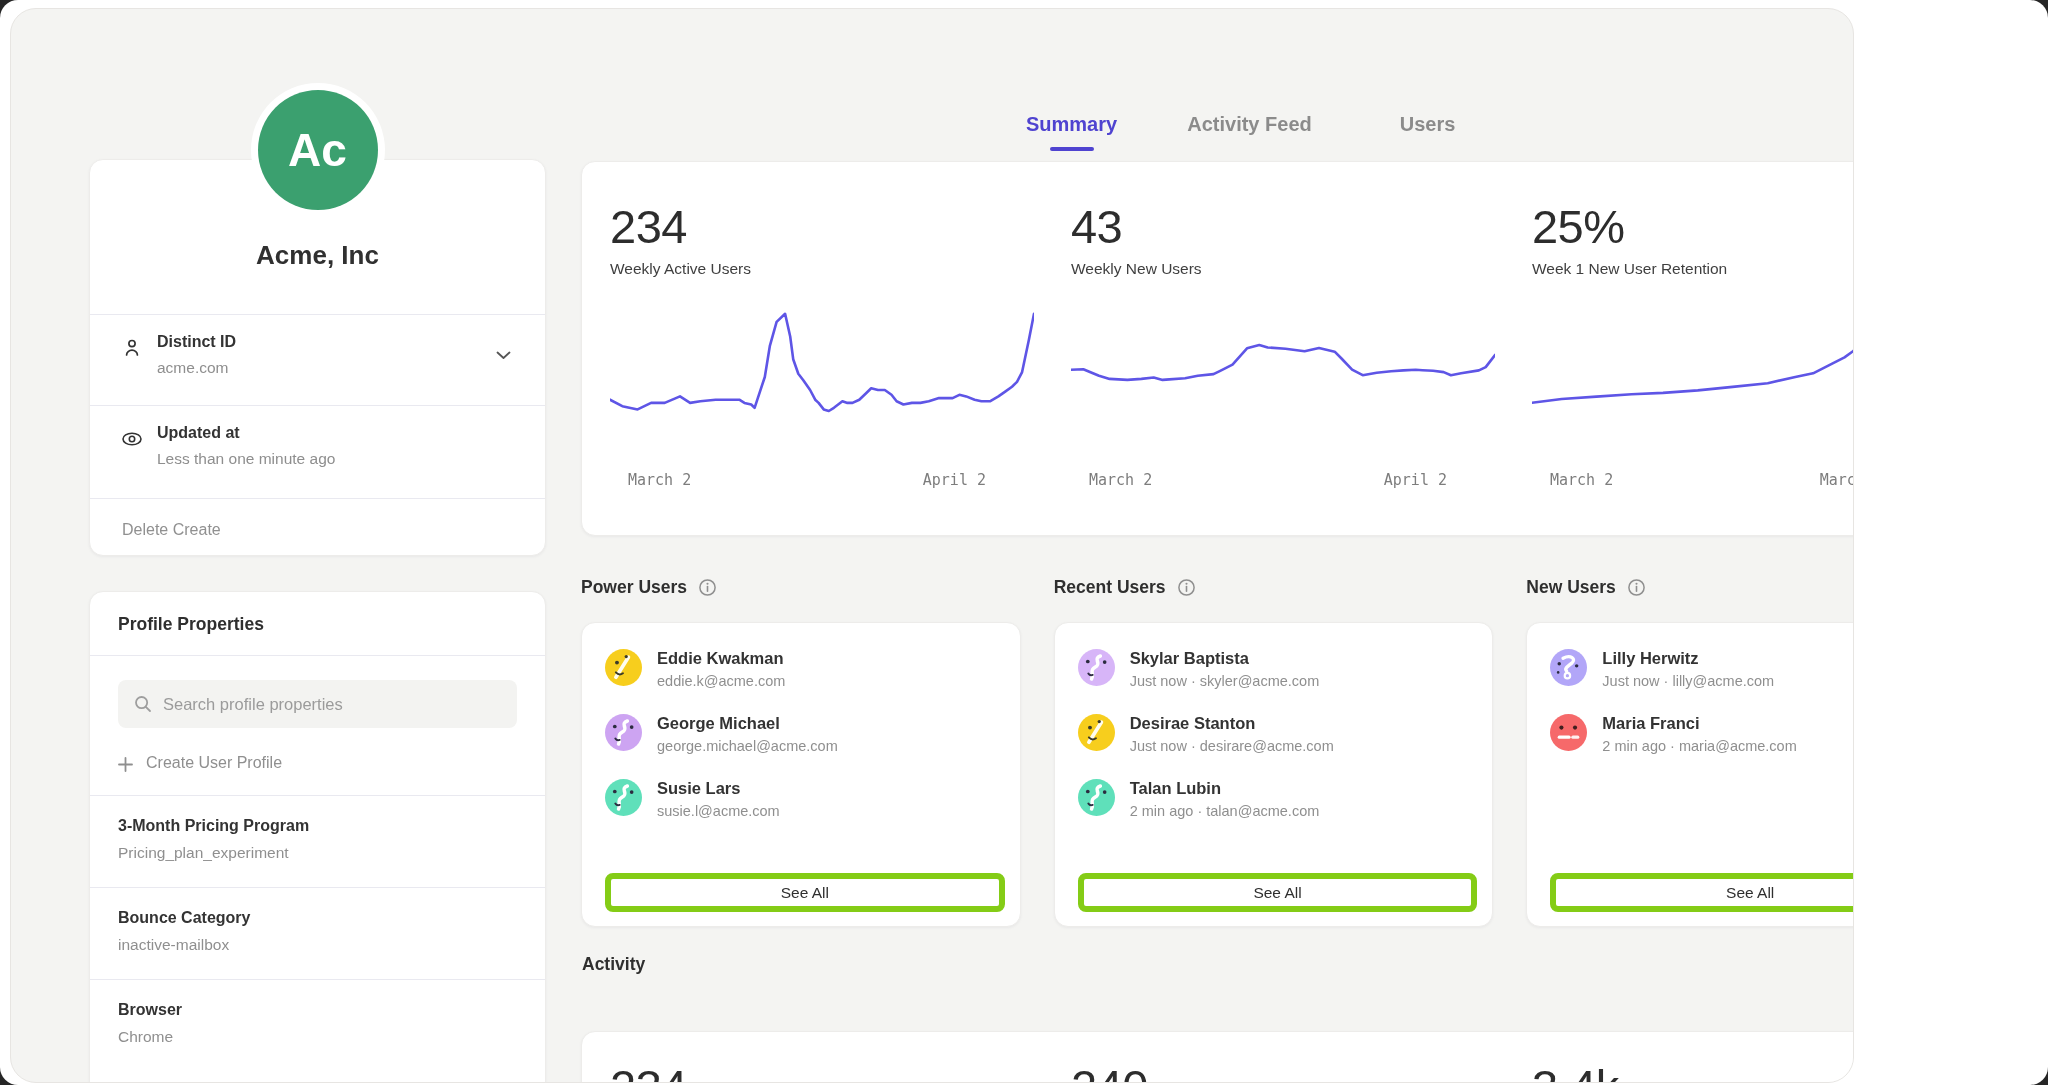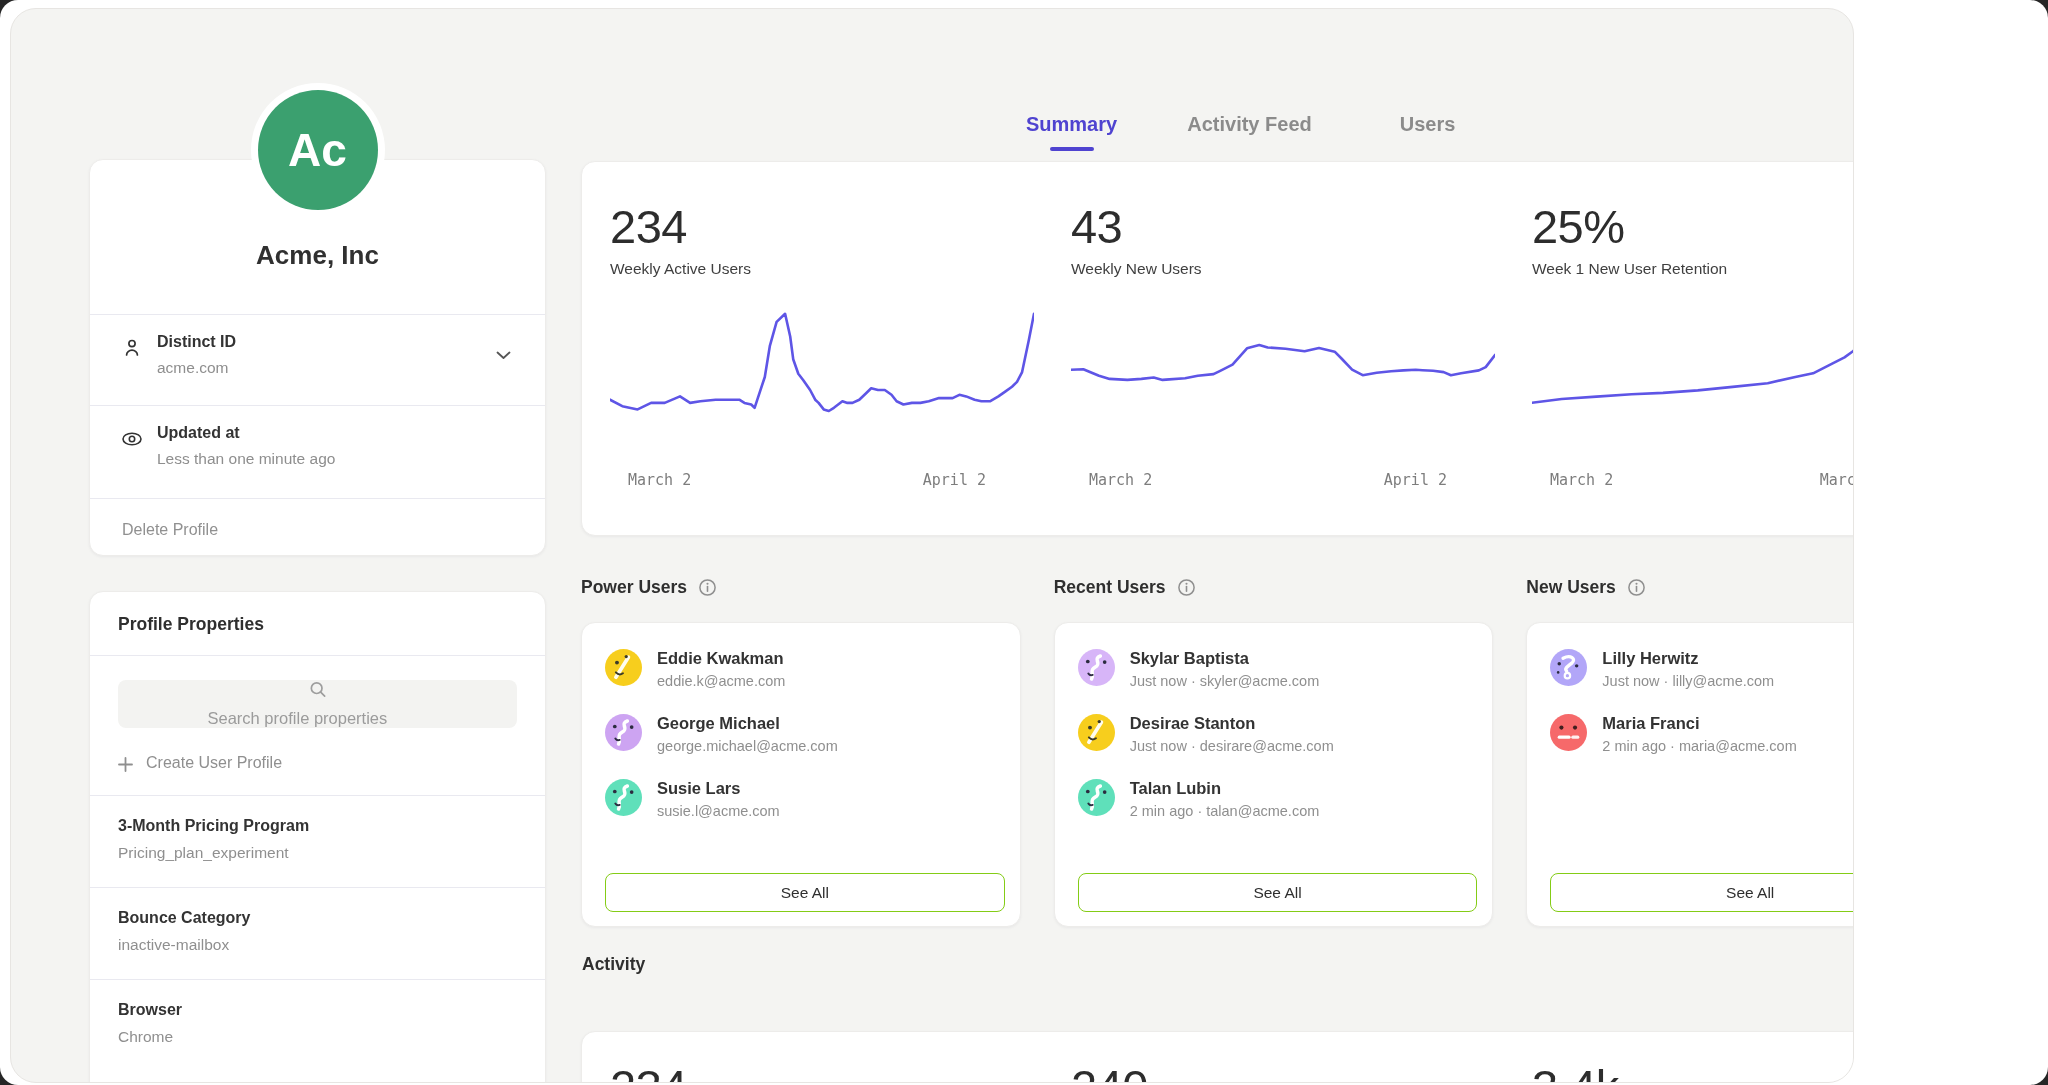--- a/index.html
+++ b/index.html
@@ -23,21 +23,21 @@
   .meta-row.tall{height:93px;}
   .meta-icon{position:absolute;left:30px;top:21px;width:24px;height:24px;}
   .meta-label{font-size:16px;font-weight:700;color:#333;}
   .meta-value{margin-top:8px;font-size:15.5px;color:#8e8e8e;}
   .chevron{position:absolute;right:34px;top:36px;width:15px;height:9px;}
   .delete-row{border-top:1px solid #e9e9f0;padding:22px 0 0 32px;font-size:16px;color:#909090;height:59px;}
 
   .props-card{margin-top:35px;height:560px;overflow:hidden;}
   .props-title{padding:22px 28px 20px;font-size:17.5px;font-weight:700;color:#2f2f2f;border-bottom:1px solid #e9e9f0;}
   .search-box{margin:24px 28px 0;height:48px;background:#f3f3f1;border-radius:8px;display:flex;align-items:center;
-              padding:0 15px;gap:10px;flex-direction:column;}
+              padding:0 15px;gap:10px;}
   .search-box input{flex:1;border:none;background:transparent;outline:none;font-size:16.5px;color:#555;
                     font-family:"Liberation Sans",sans-serif;}
   .search-box input::placeholder{color:#9b9b9b;}
   .create-row{margin:26px 28px 0;display:flex;align-items:flex-end;gap:13px;color:#8f8f8f;font-size:16px;padding-bottom:23px;}
   .prop-item{border-top:1px solid #e9e9f0;padding:21px 28px 25px;}
   .plabel{font-size:16px;font-weight:700;color:#333;}
   .pvalue{margin-top:9px;font-size:15.5px;color:#8f8f8f;}
 
   
   .main{position:absolute;left:570px;top:0;width:1385px;}
@@ -58,21 +58,21 @@
 
   .users-row{position:absolute;top:567px;left:0;width:1385px;display:flex;gap:33px;}
   .user-section{width:440px;}
   .section-head{display:flex;align-items:center;gap:11px;height:22px;}
   .section-title{font-size:17.5px;font-weight:700;color:#2f2f2f;}
   .user-card{margin-top:24px;height:305px;display:flex;flex-direction:column;padding:26px 15px 14px 23px;}
   .user-row{display:flex;gap:15px;margin-bottom:25px;align-items:flex-start;}
   .user-avatar{width:37px;height:37px;flex:none;}
   .uname{font-size:16.5px;font-weight:700;color:#333;}
   .usub{margin-top:5px;font-size:14.5px;color:#8f8f8f;}
-  .see-all{margin-top:auto;height:39px;border:1px solid #84cc16;border-radius:8px;background:#fff;
+  .see-all{margin-top:auto;height:39px;border:6px solid #84cc16;border-radius:8px;background:#fff;
            font-size:15.5px;color:#2f2f2f;display:flex;align-items:center;justify-content:center;cursor:pointer;
            font-family:"Liberation Sans",sans-serif;}
 
   .activity-title{position:absolute;top:945px;left:1px;font-size:17.5px;font-weight:700;color:#2f2f2f;}
   .activity-card{position:absolute;top:1022px;left:0;width:1385px;height:290px;display:flex;border-bottom-left-radius:0;border-bottom-right-radius:0;}
   .activity-card .stat-col{padding-top:30px;}
 </style>
 </head>
 <body>
 
@@ -102,21 +102,21 @@
 
       <div class="meta-row tall">
         <svg class="meta-icon" viewBox="0 0 24 24">
           <ellipse cx="12" cy="12" rx="9" ry="5.8" fill="none" stroke="#333" stroke-width="1.6"></ellipse>
           <circle cx="12" cy="12" r="2.7" fill="none" stroke="#333" stroke-width="1.6"></circle>
         </svg>
         <div class="meta-label">Updated at</div>
         <div class="meta-value">Less than one minute ago</div>
       </div>
 
-      <div class="delete-row">Delete Profile</div>
+      <div class="delete-row">Delete Create</div>
     </div>
 
     <div class="card props-card">
       <div class="props-title">Profile Properties</div>
       <div class="search-box">
         <svg width="20" height="20" viewBox="0 0 20 20">
           <circle cx="8.6" cy="8.6" r="5.6" fill="none" stroke="#9e9e9e" stroke-width="1.8"></circle>
           <line x1="12.8" y1="12.8" x2="17" y2="17" stroke="#9e9e9e" stroke-width="1.8" stroke-linecap="round"></line>
         </svg>
         <input type="text" placeholder="Search profile properties" style="">

